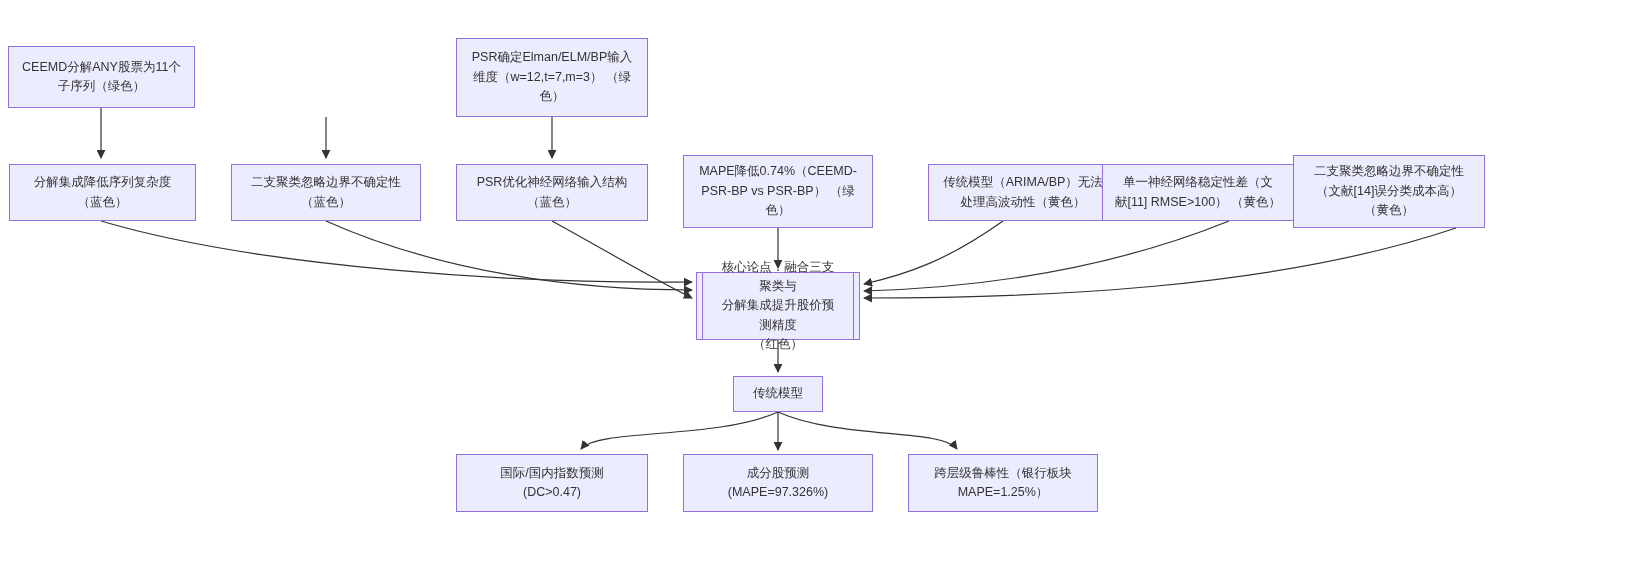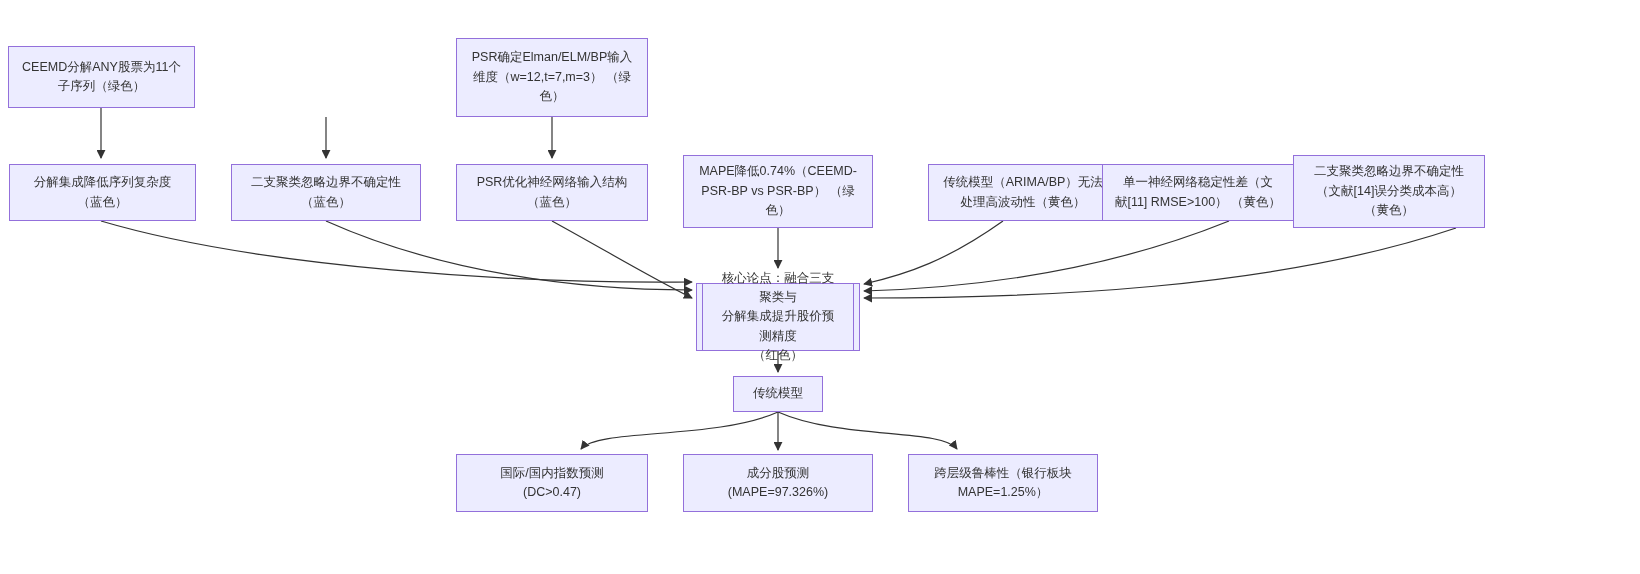--- a/index.html
+++ b/index.html
@@ -34,21 +34,21 @@
     color: var(--node-text, #333333);
     display: flex;
     align-items: center;
     justify-content: center;
     text-align: center;
     font-size: 12.5px;
     line-height: 1.55;
     white-space: pre-line;
     padding: 3px 6px;
   }
-  .subroutine { padding: 3px 24px; margin-top: 11px; }
+  .subroutine { padding: 3px 24px; }
   .subroutine .inner-frame {
     position: absolute;
     top: 0; bottom: 0; left: 5px; right: 5px;
     border-left: 1px solid var(--node-border, #9370DB);
     border-right: 1px solid var(--node-border, #9370DB);
     pointer-events: none;
   }
   .translate-badge {
     position: absolute;
     left: 1524px; top: 489px;

